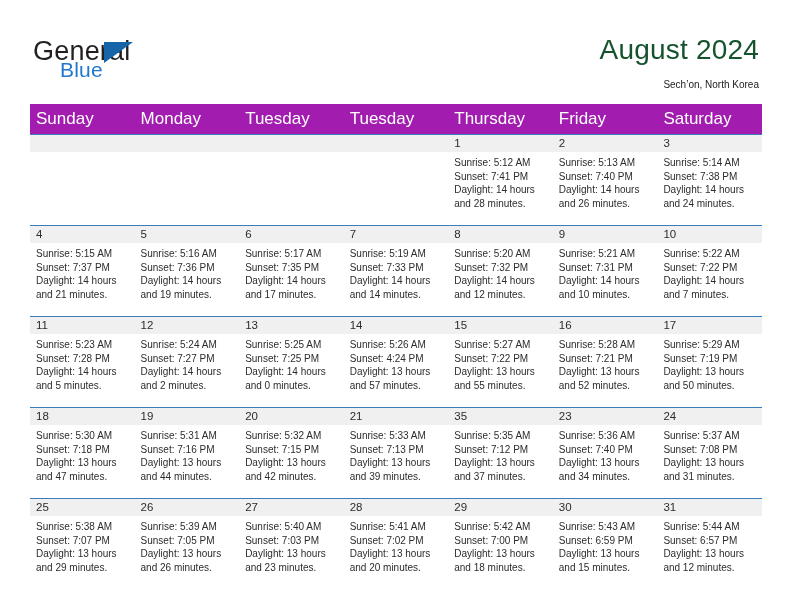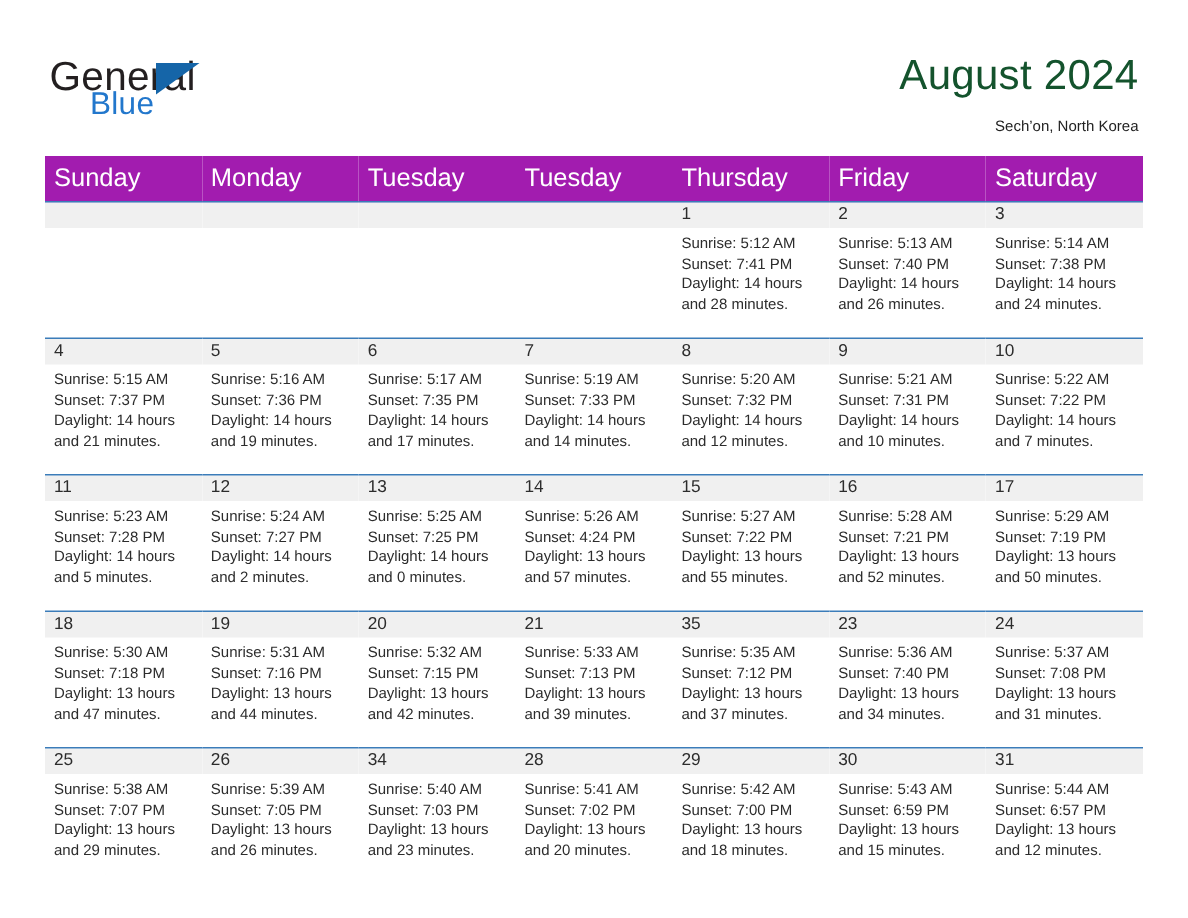--- a/index.html
+++ b/index.html
@@ -475,21 +475,21 @@
               <div class="info">
                 <div>Sunrise: 5:39 AM</div>
                 <div>Sunset: 7:05 PM</div>
                 <div>Daylight: 13 hours</div>
                 <div>and 26 minutes.</div>
               </div>
             </div>
           </td>
           <td>
             <div class="cell">
-              <div class="daynum">34</div>
+              <div class="daynum">27</div>
               <div class="info">
                 <div>Sunrise: 5:40 AM</div>
                 <div>Sunset: 7:03 PM</div>
                 <div>Daylight: 13 hours</div>
                 <div>and 23 minutes.</div>
               </div>
             </div>
           </td>
           <td>
             <div class="cell">

